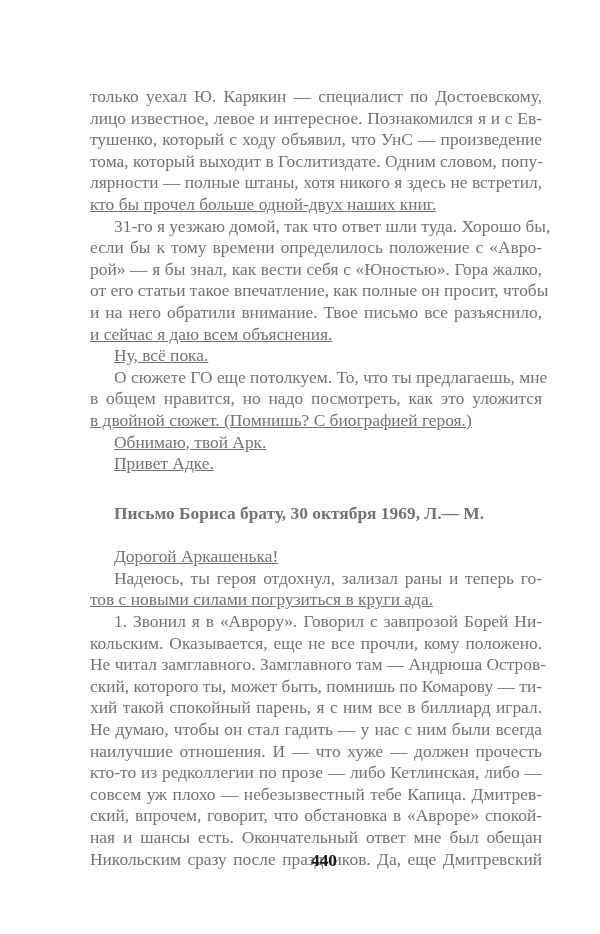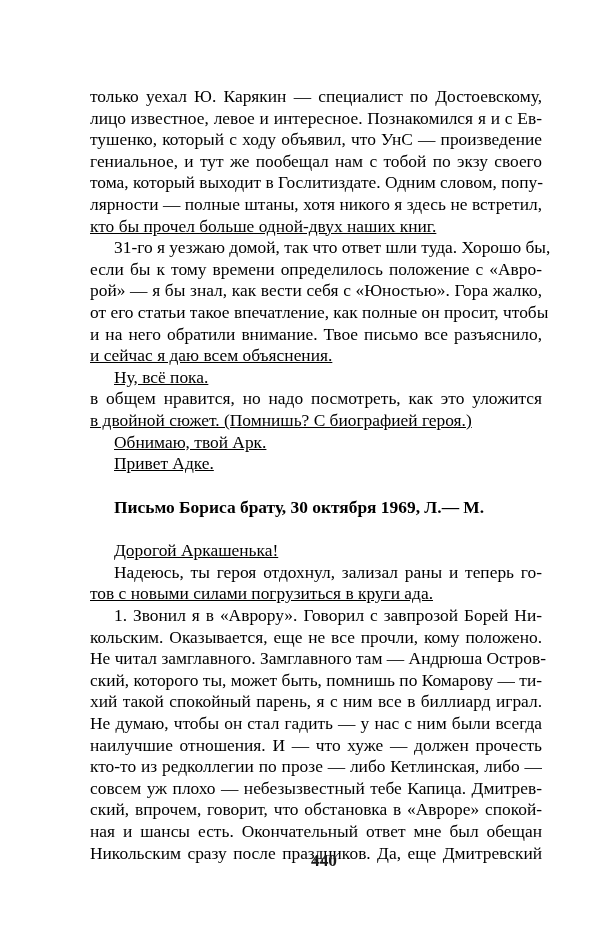--- a/index.html
+++ b/index.html
@@ -1,52 +1,52 @@
 <!DOCTYPE html>
 <html><head>
 <meta charset="utf-8">
 <style>
   html, body { margin: 0; padding: 0; background: #ffffff; }
   body { width: 600px; height: 934px; position: relative; overflow: hidden; }
   .page {
     position: absolute; left: 90px; top: 86px; width: 452px;
     font-family: "Liberation Serif", "DejaVu Serif", serif;
-    font-size: 17.4px; line-height: 21.6px; color: #000000;
+    font-size: 17.4px; line-height: 21.6px; color: #737373;
   }
   .line { display: block; white-space: nowrap; text-align: justify; text-align-last: justify; height: 21.6px; }
   .line.last { text-align-last: left; text-decoration: underline; }
   .line.indent { padding-left: 24px; }
   .heading {
-    font-weight: bold; padding-left: 24px; margin-top: 22px; margin-bottom: 22px;
+    font-weight: bold; padding-left: 24px; margin-top: 28px; margin-bottom: 22px;
     white-space: nowrap; height: 21.6px;
   }
   .pagenum {
     position: absolute; left: 0; width: 600px; top: 850px; text-align: center;
     font-family: "Liberation Serif", "DejaVu Serif", serif; font-weight: bold;
     font-size: 17.4px; color: #1a1a1a; padding-left: 24px;
   }
 </style>
 </head>
 <body>
 
 <div class="page">
   <span class="line">только уехал Ю. Карякин — специалист по Достоевскому,</span>
   <span class="line">лицо известное, левое и интересное. Познакомился я и с Ев-</span>
   <span class="line">тушенко, который с ходу объявил, что УнС — произведение</span>
-  <span class="line">гениальное, и тут же пообещал нам с тобой по экзу своего</span>
   <span class="line">тома, который выходит в Гослитиздате. Одним словом, попу-</span>
   <span class="line">лярности — полные штаны, хотя никого я здесь не встретил,</span>
   <span class="line last">кто бы прочел больше одной-двух наших книг.</span>
   <span class="line indent">31-го я уезжаю домой, так что ответ шли туда. Хорошо бы,</span>
   <span class="line">если бы к тому времени определилось положение с «Авро-</span>
   <span class="line">рой» — я бы знал, как вести себя с «Юностью». Гора жалко,</span>
   <span class="line">от его статьи такое впечатление, как полные он просит, чтобы</span>
   <span class="line">и на него обратили внимание. Твое письмо все разъяснило,</span>
   <span class="line last">и сейчас я даю всем объяснения.</span>
   <span class="line indent last">Ну, всё пока.</span>
+  <span class="line indent">О сюжете ГО еще потолкуем. То, что ты предлагаешь, мне</span>
   <span class="line">в общем нравится, но надо посмотреть, как это уложится</span>
   <span class="line last">в двойной сюжет. (Помнишь? С биографией героя.)</span>
   <span class="line indent last">Обнимаю, твой Арк.</span>
   <span class="line indent last">Привет Адке.</span>
 
   <div class="heading">Письмо Бориса брату, 30 октября 1969, Л.— М.</div>
 
   <span class="line indent last">Дорогой Аркашенька!</span>
   <span class="line indent">Надеюсь, ты героя отдохнул, зализал раны и теперь го-</span>
   <span class="line last">тов с новыми силами погрузиться в круги ада.</span>

